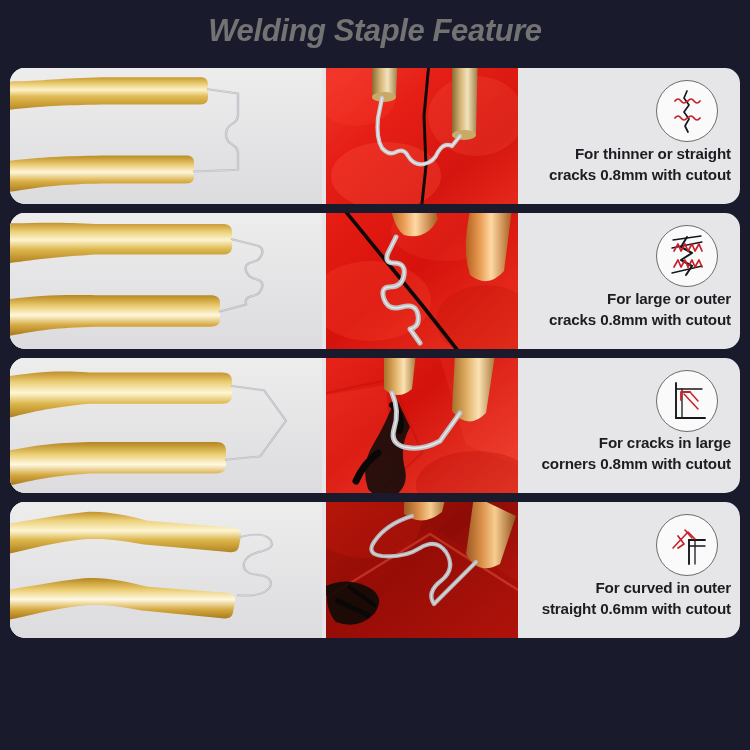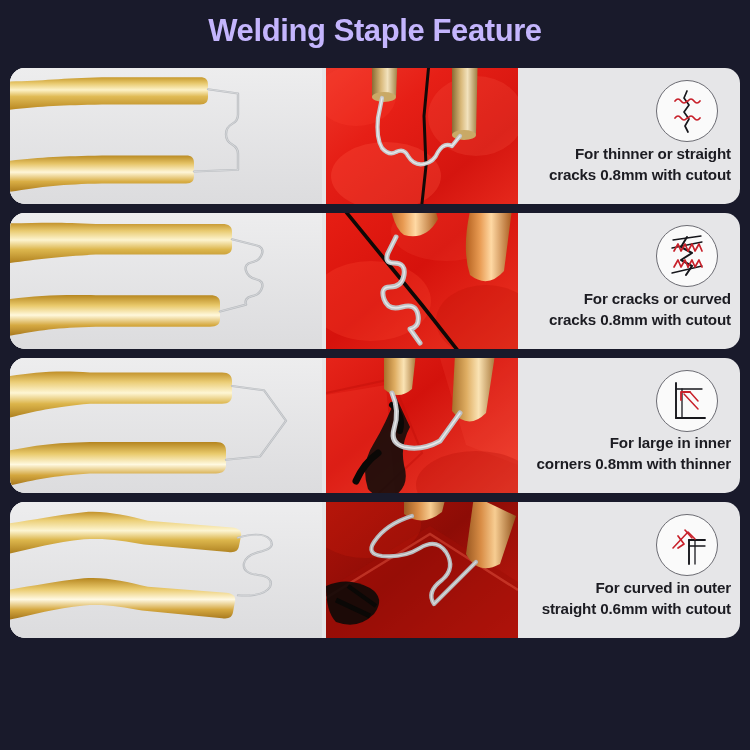--- a/index.html
+++ b/index.html
@@ -17,25 +17,26 @@
   }
 
   
   .title-bar {
     height: 62px;
     display: flex;
     align-items: center;
     justify-content: center;
   }
   .title-text {
-    color: #c4b5fd;
+    color: #737373;
     font-size: 31px;
     font-weight: bold;
     letter-spacing: -0.4px;
     text-align: center;
+    font-style: italic;
   }
 
   
   .cards {
     position: absolute;
     left: 10px;
     top: 68px;
     width: 730px;
     height: 570px;
     display: flex;
@@ -291,21 +292,21 @@
           <path d="M8 15 L38 9" stroke="#17171c" stroke-width="1.3" fill="none" stroke-linecap="round"></path>
           <path d="M8 40 L38 33" stroke="#17171c" stroke-width="1.3" fill="none" stroke-linecap="round"></path>
           <path d="M23 4 L17 14 L28 20 L17 27 L28 33 L22 42" fill="none" stroke="#17171c" stroke-width="2" stroke-linecap="round" stroke-linejoin="round"></path>
           <path d="M10 18 L14 11 L17 18 L21 11 L24 18" fill="none" stroke="#c8202a" stroke-width="1.7" stroke-linecap="round" stroke-linejoin="round"></path>
           <path d="M24 18 L28 11 L31 18 L35 11 L38 18" fill="none" stroke="#c8202a" stroke-width="1.7" stroke-linecap="round" stroke-linejoin="round"></path>
           <path d="M10 34 L14 27 L17 34 L21 27 L24 34" fill="none" stroke="#c8202a" stroke-width="1.7" stroke-linecap="round" stroke-linejoin="round"></path>
           <path d="M24 34 L28 27 L31 34 L35 27 L38 34" fill="none" stroke="#c8202a" stroke-width="1.7" stroke-linecap="round" stroke-linejoin="round"></path>
         </svg>
       </div>
       <div class="caption">
-        <span class="line">For cracks or curved</span>
+        <span class="line">For large or outer</span>
         <span class="line">cracks 0.8mm with cutout</span>
       </div>
     </div>
   </div>
 
   <div class="card">
 
     <div class="tool-pane">
       <svg class="tool-svg" viewBox="0 0 312 160" preserveAspectRatio="none">
         <defs>
@@ -380,22 +381,22 @@
           <path d="M12 5 L12 40" stroke="#17171c" stroke-width="1.9" fill="none" stroke-linecap="round"></path>
           <path d="M12 40 L41 40" stroke="#17171c" stroke-width="1.9" fill="none" stroke-linecap="round"></path>
           <path d="M12 11 L38 11" stroke="#17171c" stroke-width="1.3" fill="none" stroke-linecap="round"></path>
           <path d="M18 11 L18 40" stroke="#17171c" stroke-width="1.3" fill="none" stroke-linecap="round"></path>
           <path d="M17 22 L17 14 L26 14" fill="none" stroke="#c8202a" stroke-width="1.8" stroke-linecap="round" stroke-linejoin="round"></path>
           <path d="M20 16 L34 31" fill="none" stroke="#c8202a" stroke-width="1.5" stroke-linecap="round"></path>
           <path d="M26 14 L34 23" fill="none" stroke="#c8202a" stroke-width="1.5" stroke-linecap="round"></path>
         </svg>
       </div>
       <div class="caption">
-        <span class="line">For large in inner</span>
-        <span class="line">corners 0.8mm with thinner</span>
+        <span class="line">For cracks in large</span>
+        <span class="line">corners 0.8mm with cutout</span>
       </div>
     </div>
   </div>
 
   <div class="card">
 
     <div class="tool-pane">
       <svg class="tool-svg" viewBox="0 0 312 160" preserveAspectRatio="none">
         <defs>
           <linearGradient id="g4a" x1="0" y1="0" x2="0" y2="1">

